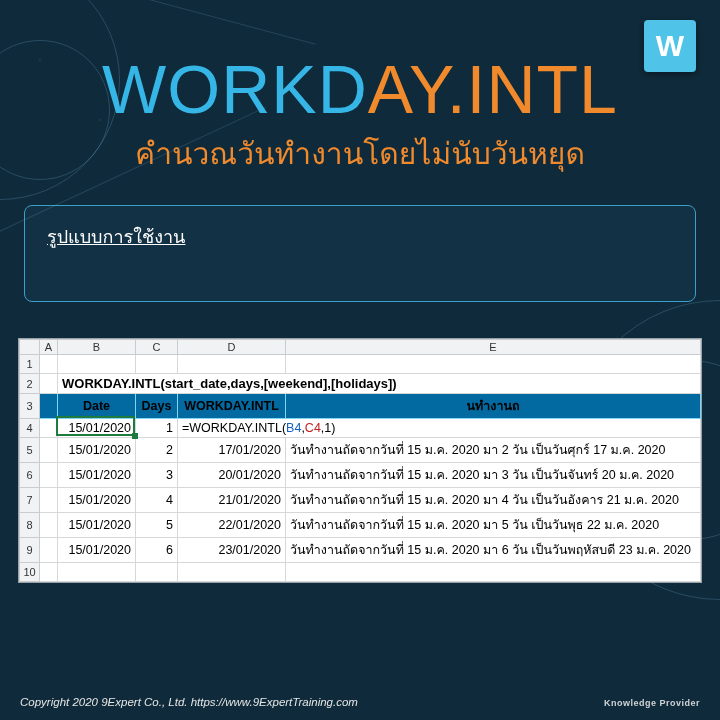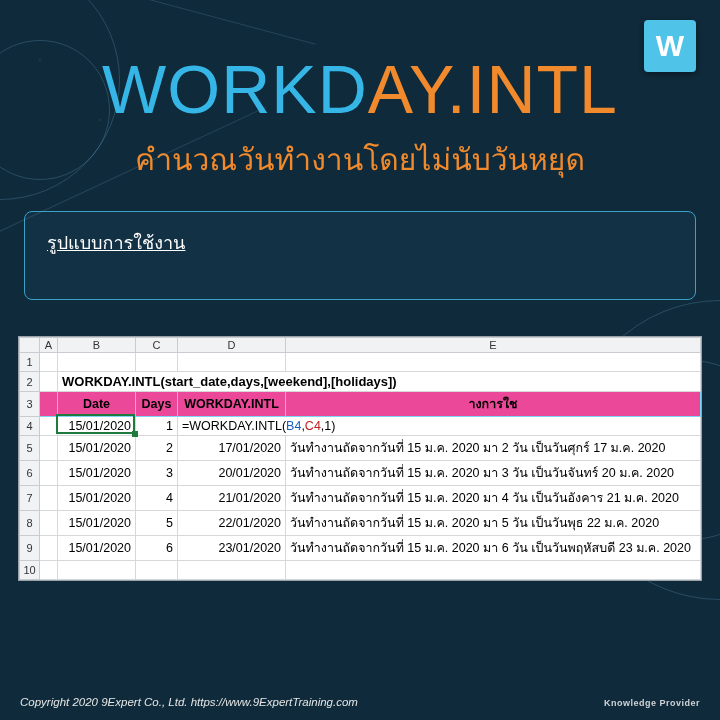--- a/index.html
+++ b/index.html
@@ -30,30 +30,30 @@
     font-weight: 600; font-size: 30px;
     display: flex; align-items: center; justify-content: center;
     border-radius: 4px;
     box-shadow: 0 2px 6px rgba(0,0,0,0.4);
   }
 
   .hero { text-align: center; padding-top: 50px; }
   .title { font-size: 68px; font-weight: 500; letter-spacing: 1px; }
   .title .w1 { color: #35b6e6; }
   .title .w2 { color: #f08a2c; }
-  .subtitle { color: #f08a2c; font-size: 30px; margin-top: 8px; font-weight: 400; }
+  .subtitle { color: #f08a2c; font-size: 30px; margin-top: 2px; font-weight: 400; }
 
   .syntax-box {
     margin: 28px 24px 0 24px;
     border: 1px solid #3aa0c8;
     border-radius: 8px;
     background: rgba(20,55,75,0.6);
     padding: 16px 22px 24px 22px;
   }
-  .syntax-label { color: #fff; font-size: 18px; text-decoration: underline; margin-bottom: 18px; display: inline-block; }
+  .syntax-label { color: #fff; font-size: 18px; text-decoration: underline; margin-bottom: 26px; display: inline-block; }
   .syntax-text { color: #fff; font-size: 26px; letter-spacing: 0.5px; }
   .syntax-text .fn { font-size: 28px; }
   .syntax-text .args { font-size: 22px; }
 
   .example-head { margin: 26px 36px 10px 36px; display: flex; align-items: baseline; gap: 28px; }
   .example-label { color: #f08a2c; text-decoration: underline; font-size: 18px; font-style: italic; }
   .example-desc { color: #4fc3e8; font-size: 22px; }
 
   .sheet {
     margin: 0 18px;
@@ -71,21 +71,21 @@
   col.cD { width: 108px; }
   col.cE { width: auto; }
   th.colhead, td.rowhead {
     background: #f1f2f3; color: #333; font-weight: 400;
     border: 1px solid #c8ccd0; text-align: center; font-size: 11px;
     padding: 1px 0;
   }
   th.corner { background: #f1f2f3; border: 1px solid #c8ccd0; }
   td.cell { border: 1px solid #d4d8db; padding: 2px 4px; background: #fff; height: 19px; vertical-align: middle; }
   tr.r2 td.cell { font-weight: 700; font-size: 13px; }
-  tr.r3 td.cell { background: #ec4899; color: #000; font-weight: 700; text-align: center; border-color: #7ed6f4; }
+  tr.r3 td.cell { background: #0369a1; color: #000; font-weight: 700; text-align: center; border-color: #7ed6f4; }
   tr.r3 td.cell.meaning { text-align: center; }
   td.num { text-align: right; }
   td.left { text-align: left; }
   .sel {
     position: absolute;
     border: 2px solid #1f7a3e;
     pointer-events: none;
   }
   .fill-handle {
     position: absolute; width: 6px; height: 6px; background: #1f7a3e;
@@ -162,21 +162,21 @@
       <td class="rowhead">2</td>
       <td class="cell"></td>
       <td class="cell left" colspan="4">WORKDAY.INTL(start_date,days,[weekend],[holidays])</td>
     </tr>
     <tr class="r3">
       <td class="rowhead" style="background:#f1f2f3;color:#333;">3</td>
       <td class="cell"></td>
       <td class="cell">Date</td>
       <td class="cell">Days</td>
       <td class="cell">WORKDAY.INTL</td>
-      <td class="cell meaning">างการใช</td>
+      <td class="cell meaning">นทำงานถ</td>
     </tr>
 
     <tr>
       <td class="rowhead">4</td>
       <td class="cell"></td>
       <td class="cell num">15/01/2020</td>
       <td class="cell num">1</td>
       <td class="cell left formula" colspan="2">
         <span>=WORKDAY.INTL(</span><span class="ref1">B4</span><span>,</span><span class="ref2">C4</span><span>,1)</span>
       </td>

